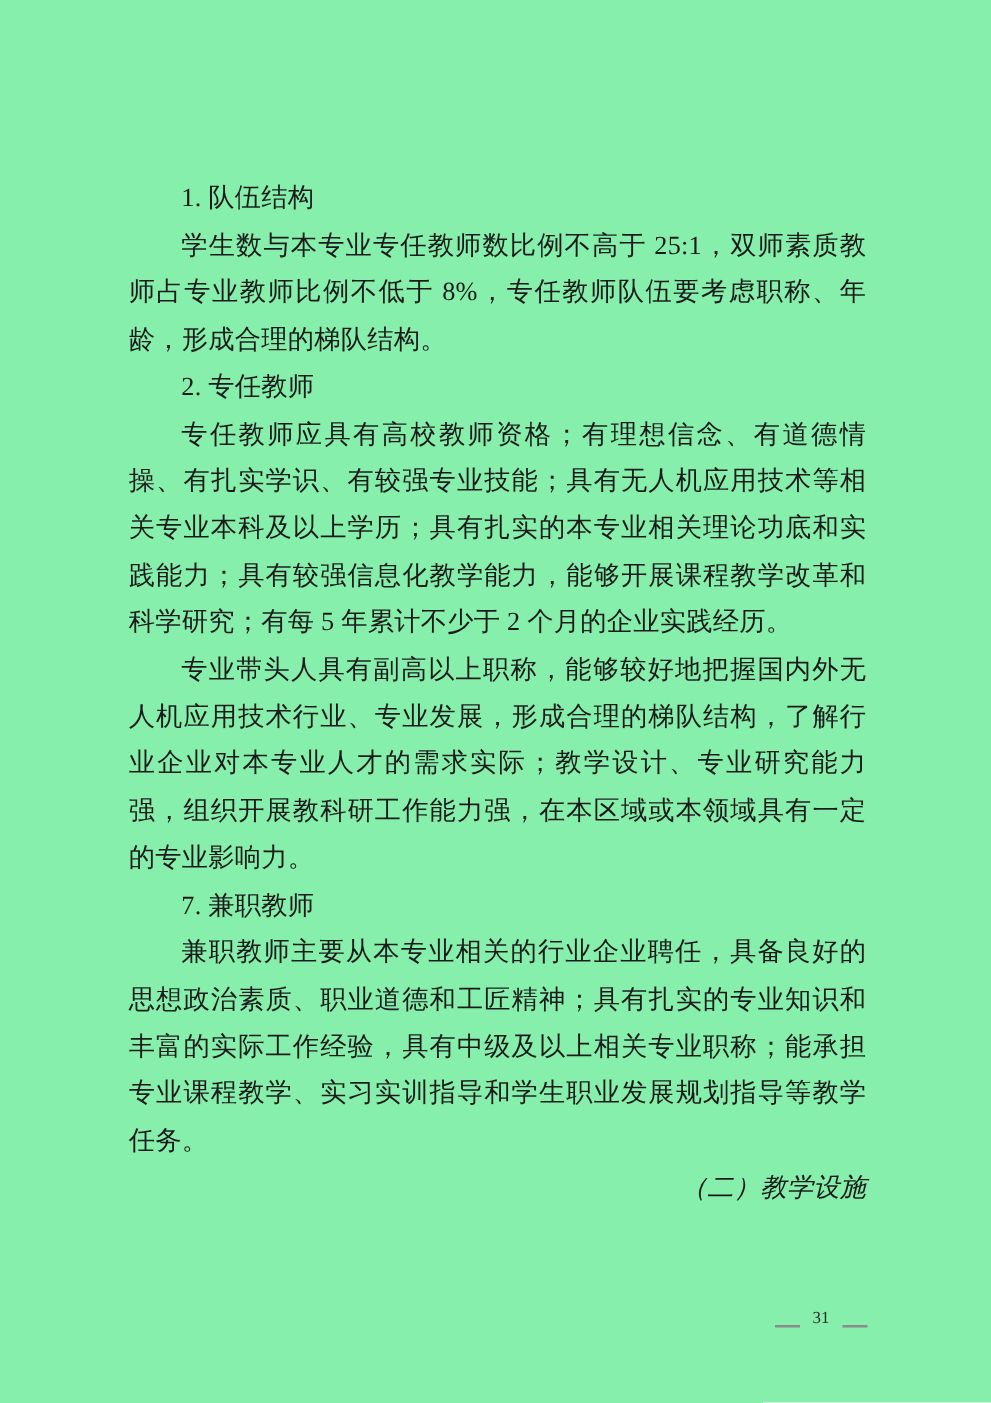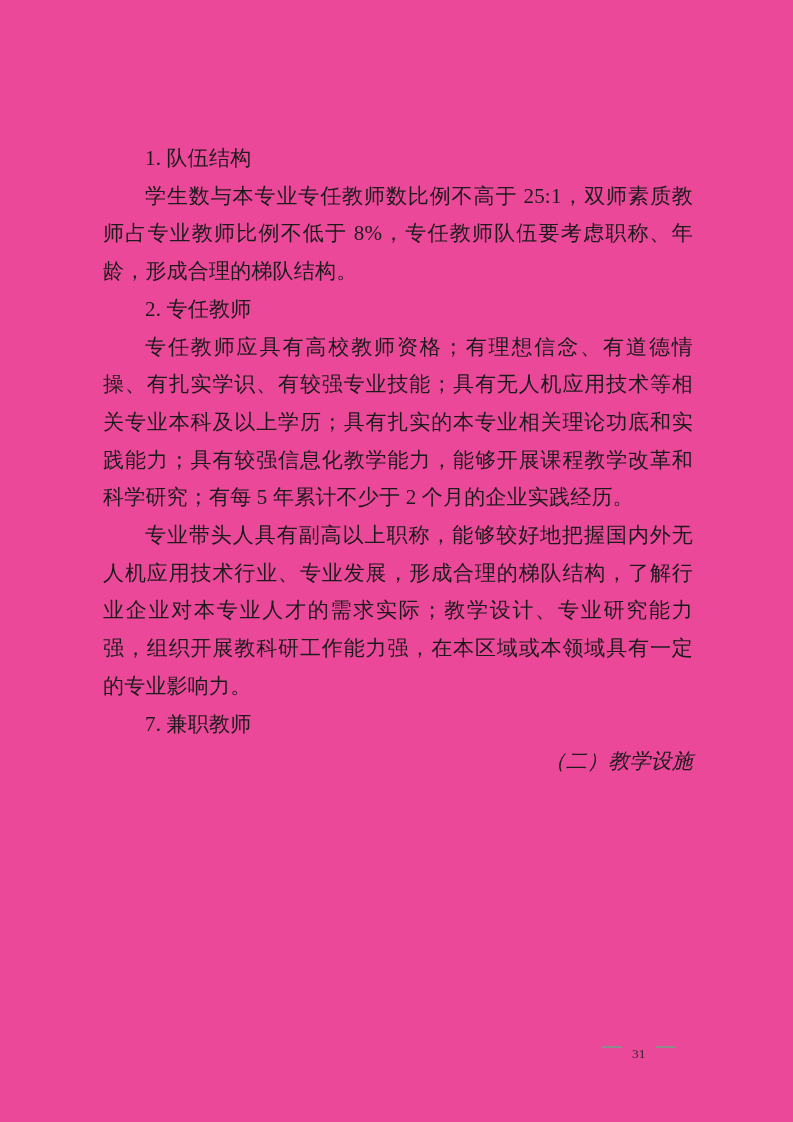--- a/index.html
+++ b/index.html
@@ -4,21 +4,21 @@
 <style>
   html, body {
     margin: 0;
     padding: 0;
     background: #ffffff;
   }
   .page {
     position: relative;
     width: 793px;
     height: 1122px;
-    background: #ec4899;
+    background: #86efac;
     overflow: hidden;
     font-family: "Liberation Serif", "DejaVu Serif", serif;
     color: #1b1b1b;
   }
   .content {
     position: absolute;
     left: 103px;
     top: 140px;
     width: 590px;
     font-size: 21px;
@@ -37,24 +37,24 @@
   }
   .subheading {
     text-indent: 2em;
     margin: 0;
     font-style: italic;
     text-align: right;
   }
   .footer {
     position: absolute;
     top: 1046px;
-    left: 602px;
+    left: 620px;
     height: 16px;
     display: flex;
-    align-items: flex-start;
+    align-items: flex-end;
     font-size: 13.5px;
     color: #2b2b2b;
   }
   .dash {
     display: inline-block;
     width: 20px;
     height: 2px;
     background: #8c8c8c;
   }
   .pagenum {
@@ -71,20 +71,21 @@
 
     <div class="num-heading">1. 队伍结构</div>
     <p class="para">学生数与本专业专任教师数比例不高于 25:1，双师素质教师占专业教师比例不低于 8%，专任教师队伍要考虑职称、年龄，形成合理的梯队结构。</p>
 
     <div class="num-heading">2. 专任教师</div>
     <p class="para">专任教师应具有高校教师资格；有理想信念、有道德情操、有扎实学识、有较强专业技能；具有无人机应用技术等相关专业本科及以上学历；具有扎实的本专业相关理论功底和实践能力；具有较强信息化教学能力，能够开展课程教学改革和科学研究；有每 5 年累计不少于 2 个月的企业实践经历。</p>
 
     <p class="para">专业带头人具有副高以上职称，能够较好地把握国内外无人机应用技术行业、专业发展，形成合理的梯队结构，了解行业企业对本专业人才的需求实际；教学设计、专业研究能力强，组织开展教科研工作能力强，在本区域或本领域具有一定的专业影响力。</p>
 
     <div class="num-heading">7. 兼职教师</div>
+    <p class="para">兼职教师主要从本专业相关的行业企业聘任，具备良好的思想政治素质、职业道德和工匠精神；具有扎实的专业知识和丰富的实际工作经验，具有中级及以上相关专业职称；能承担专业课程教学、实习实训指导和学生职业发展规划指导等教学任务。</p>
 
     <div class="subheading">（二）教学设施</div>
 
   </main>
 
   <footer class="footer">
     <span class="dash"></span>
     <span class="pagenum">31</span>
     <span class="dash"></span>
   </footer>

